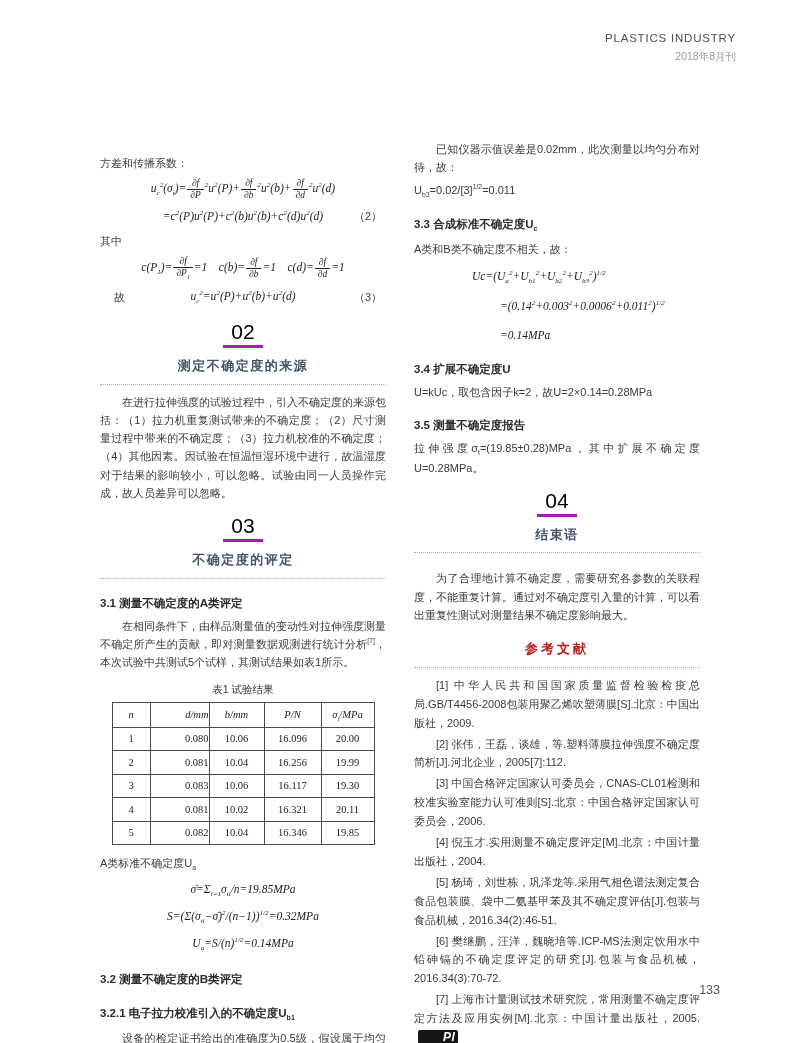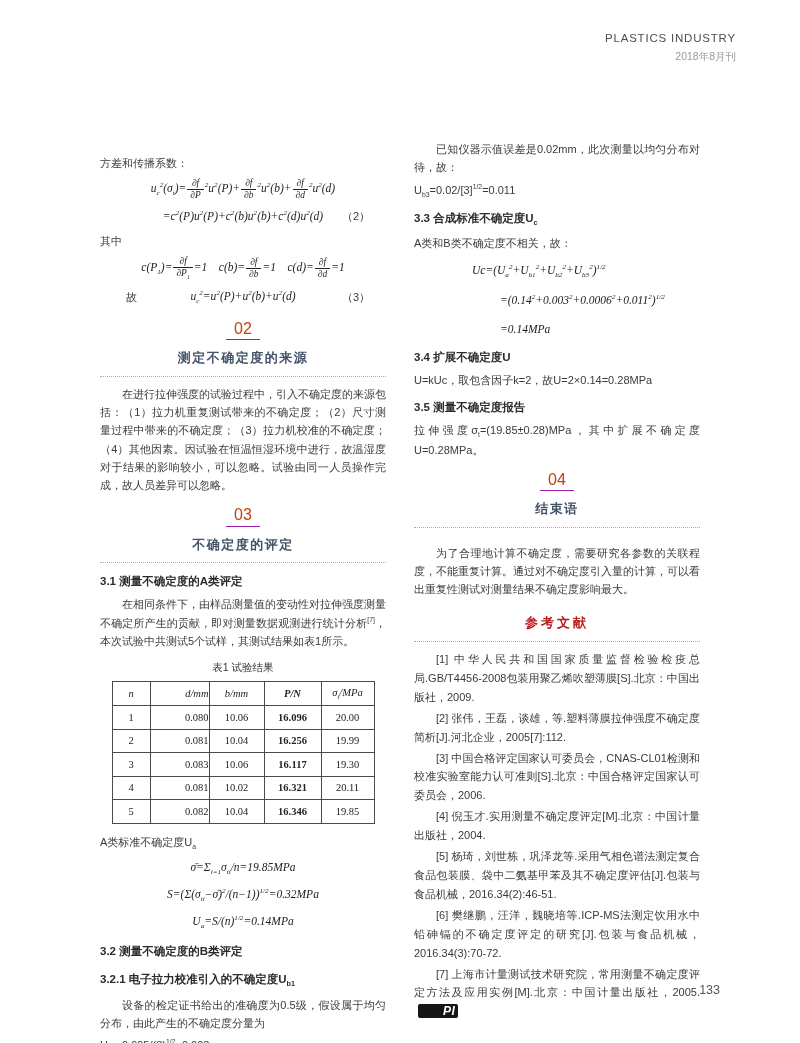--- a/index.html
+++ b/index.html
@@ -14,49 +14,49 @@
   
   .col{position:absolute;top:150px;width:286px;line-height:1.66;}
   .col-left{left:100px;}
   .col-right{left:414px;top:140px;}
 
   .body-text{margin:4px 0;text-indent:2em;text-align:justify;}
   .no-indent{text-indent:0;}
 
   
   .sec-head{text-align:center;margin:12px 0 8px;}
-  .sec-num{display:inline-block;color:#c2410c;font-size:16px;line-height:1.15;padding:0 8px 1px;border-bottom:1px solid #a21caf;}
+  .sec-num{display:inline-block;color:#000000;font-size:21px;line-height:1.15;padding:0 8px 1px;border-bottom:3px solid #a21caf;}
   .sec-title{color:#44546A;font-weight:bold;font-size:13px;margin-top:7px;letter-spacing:1.5px;}
   .dotline{border-bottom:1px dotted #a7adb5;margin-top:7px;}
 
-  .sub-heading{font-weight:bold;color:#2c2c2c;font-size:11.5px;margin:9px 0 4px;text-align:left;}
+  .sub-heading{font-weight:bold;color:#2c2c2c;font-size:11.5px;margin:15px 0 4px;text-align:left;}
 
   
   .formula{font-family:"Liberation Serif","DejaVu Serif",serif;font-style:italic;font-size:11.5px;color:#222;}
   sup,sub{font-size:0.62em;}
   .frac{display:inline-flex;flex-direction:column;align-items:center;vertical-align:middle;
         font-size:0.82em;line-height:1.15;margin:0 1px;}
   .fr-n{padding:0 3px;}
   .fr-d{border-top:1px solid currentColor;padding:0 3px;}
-  .eq-row{display:flex;justify-content:center;align-items:center;position:relative;margin:6px 16px;}
+  .eq-row{display:flex;justify-content:center;align-items:center;position:relative;margin:6px 4px;}
   .eq-num{position:absolute;right:0;font-family:"Liberation Sans","DejaVu Sans",sans-serif;font-style:normal;font-size:11px;color:#3a3a3a;}
   .gu-label{position:absolute;left:10px;font-size:11px;color:#3a3a3a;}
   .inline-eq{margin:4px 0;text-indent:0;}
   .uc-line{font-family:"Liberation Serif","DejaVu Serif",serif;font-style:italic;font-size:11.5px;color:#222;margin:9px 0 9px 58px;}
   .uc-cont{margin-left:86px;}
 
   
   .table-caption{text-align:center;font-size:10.5px;margin:9px 0 4px;color:#333;}
   table.results{border-collapse:collapse;margin:0 auto;font-family:"Liberation Serif","DejaVu Serif",serif;font-size:10.5px;color:#222;}
   table.results th,table.results td{border:1px solid #4a4a4a;text-align:center;padding:2.5px 0;}
   table.results th{font-style:italic;font-weight:normal;}
   table.results th:nth-child(1),table.results td:nth-child(1){width:37px;}
   table.results th:nth-child(2),table.results td:nth-child(2){width:58px;text-align:right;}
   table.results th:nth-child(3),table.results td:nth-child(3){width:54px;}
-  table.results th:nth-child(4),table.results td:nth-child(4){width:56px;font-weight:bold;}
+  table.results th:nth-child(4),table.results td:nth-child(4){width:56px;}
   table.results th:nth-child(5),table.results td:nth-child(5){width:52px;}
 
   
   .ref-head{text-align:center;font-weight:bold;font-size:13px;color:#b91c1c;margin:14px 0 0;letter-spacing:3px;}
   .refs{margin-top:8px;}
   .ref{margin:0 0 2px;text-indent:2em;text-align:justify;line-height:1.72;}
   .endmark{display:inline-block;background:#161616;color:#ffffff;font-style:italic;font-weight:bold;
            font-size:12px;line-height:12px;padding:1px 3px;border-radius:2px;margin-left:4px;letter-spacing:0.5px;}
 
   .folio{position:absolute;right:80px;top:983px;font-size:12.5px;color:#555555;}

